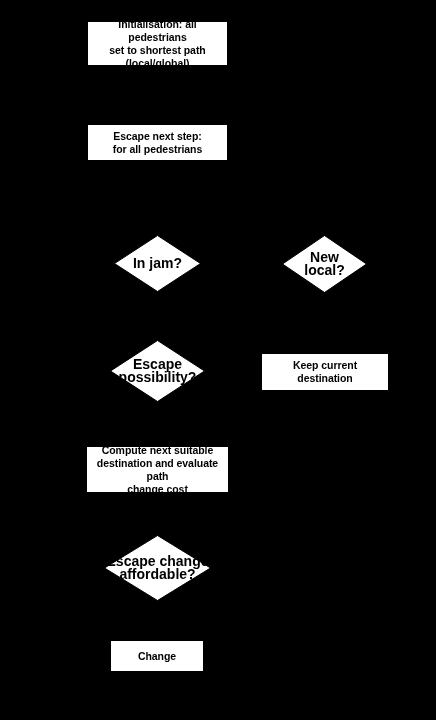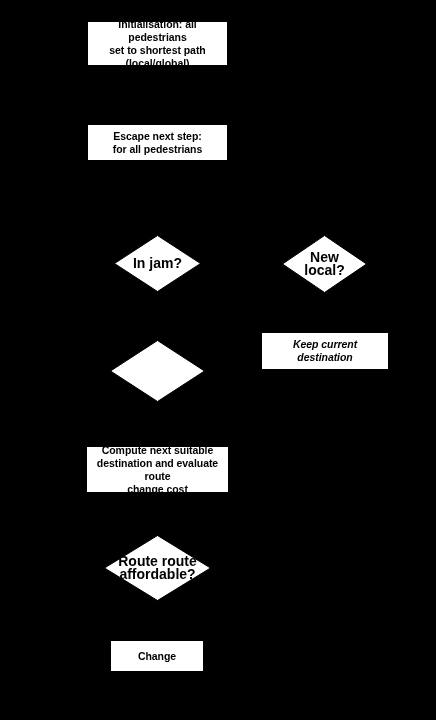--- a/index.html
+++ b/index.html
@@ -99,37 +99,39 @@
       <polygon class="poly" points="42.5,0.5 84.5,29 42.5,57.5 0.5,29"></polygon>
     </svg>
     <span class="txt">New
 local?</span>
   </div>
 
   <div class="node dec" style="left:110px; top:340px; width:95px; height:62px;">
     <svg class="shape" viewBox="0 0 95 62" preserveAspectRatio="none">
       <polygon class="poly" points="47.5,0.5 94.5,31 47.5,61.5 0.5,31"></polygon>
     </svg>
+    <span class="txt">Escape
+possibility?</span>
   </div>
 
-  <div class="node proc" style="left:261px; top:332px; width:128px; height:38px;font-style:italic;">
+  <div class="node proc" style="left:261px; top:353px; width:128px; height:38px;">
     <span class="txt">Keep current destination</span>
   </div>
 
   <div class="node proc" style="left:86px; top:446px; width:143px; height:47px;">
     <span class="txt">Compute next suitable
-destination and evaluate route
+destination and evaluate path
 change cost</span>
   </div>
 
   <div class="node dec" style="left:104px; top:535px; width:107px; height:66px;">
     <svg class="shape" viewBox="0 0 107 66" preserveAspectRatio="none">
       <polygon class="poly" points="53.5,0.5 106.5,33 53.5,65.5 0.5,33"></polygon>
     </svg>
-    <span class="txt">Route route
+    <span class="txt">Escape change
 affordable?</span>
   </div>
 
   <div class="node proc" style="left:110px; top:640px; width:94px; height:32px;">
     <span class="txt">Change</span>
   </div>
 
 </div>
 
 </body></html>

